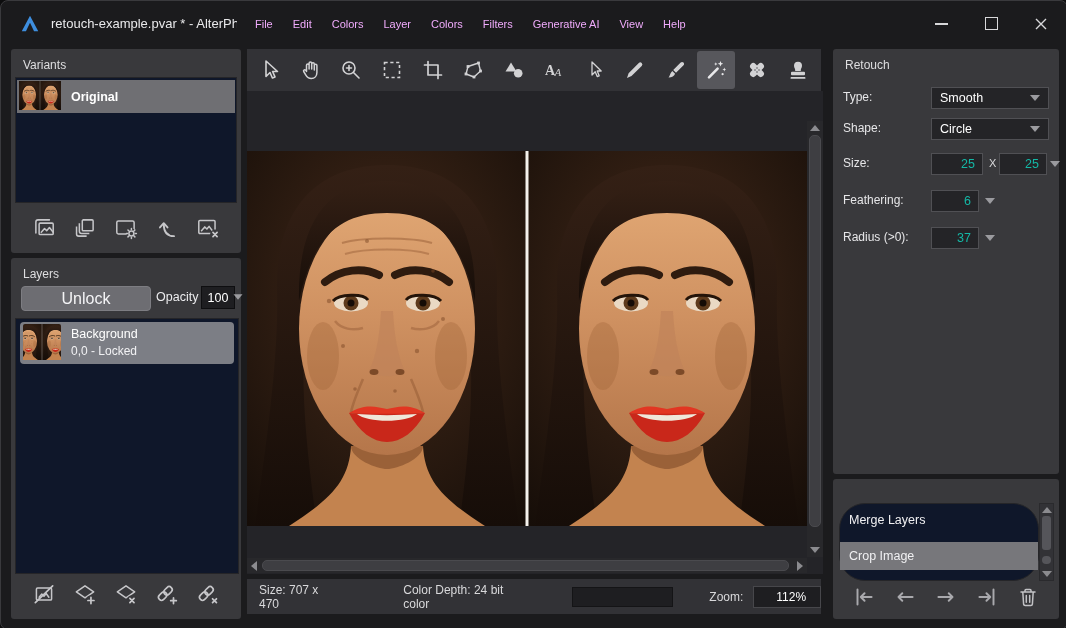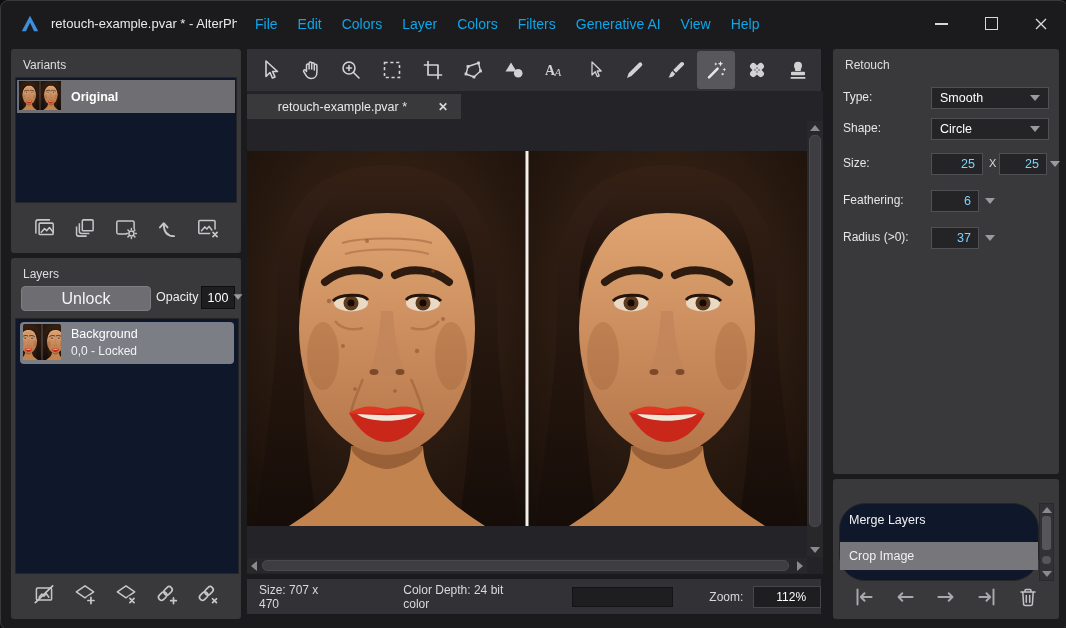--- a/index.html
+++ b/index.html
@@ -2,21 +2,21 @@
 <html><head>
 <meta charset="utf-8">
 <style>
   html,body{margin:0;padding:0;background:#0d0d0e;font-family:"Liberation Sans",sans-serif;}
   .window{position:relative;width:1066px;height:628px;background:#1b1b1d;border:1px solid #3a3a3d;border-radius:8px;overflow:hidden;color:#e4e4e6;font-size:13px;-webkit-font-smoothing:antialiased;}
   
   .titlebar{position:absolute;top:0;left:0;right:0;height:45px;display:flex;align-items:center;}
   .logo{margin-left:18px;flex:0 0 auto;display:flex;}
   .title{margin-left:10px;width:186px;font-size:13px;color:#e9e9eb;white-space:nowrap;overflow:hidden;}
   .menubar{display:flex;margin-left:8px;}
-  .menu-item{padding:5px 10px;font-size:14px;color:#0ea5e9;border-radius:3px;cursor:default;}
+  .menu-item{padding:5px 10px;font-size:11px;color:#f0abfc;border-radius:3px;cursor:default;}
   .win-controls{position:absolute;right:16px;top:0;height:45px;display:flex;align-items:center;gap:30px;}
   .wc{width:20px;height:20px;display:flex;align-items:center;justify-content:center;}
   .min-glyph{width:13px;height:2px;background:#d8d8da;}
   .max-glyph{width:11px;height:11px;border:1.5px solid #d8d8da;}
   
   .panel{position:absolute;background:#39393c;border-radius:3px;}
   .panel-header{padding:9px 12px 5px;font-size:12px;color:#dedee0;}
   .sublist{position:absolute;background:#0f172a;border:1px solid #252528;}
   .dd-arrow{width:0;height:0;border-left:5px solid transparent;border-right:5px solid transparent;border-top:6px solid #9b9b9f;}
   .icon-row{position:absolute;left:0;right:0;bottom:7px;height:36px;display:flex;align-items:center;justify-content:space-around;padding:0 12px;}
@@ -63,21 +63,21 @@
   .sb-depth{margin-left:62px;}
   .sb-field{margin-left:40px;width:100px;height:18px;background:#1e1e21;border:1px solid #141416;}
   .sb-zoom{margin-left:36px;}
   .sb-zoomval{margin-left:10px;width:58px;height:20px;background:#1e1e21;border:1px solid #47474b;display:flex;align-items:center;justify-content:center;color:#fff;padding-left:8px;}
   
   .retouch-panel{left:832px;top:48px;width:226px;height:425px;}
   .r-row{position:absolute;left:0;width:235px;height:22px;}
   .r-label{position:absolute;left:10px;top:3px;font-size:12px;color:#e6e6e8;}
   .dropdown{position:absolute;left:98px;top:0;width:118px;height:22px;background:#242427;border:1px solid #505054;box-sizing:border-box;display:flex;align-items:center;padding:0 8px;font-size:12.5px;color:#fff;}
   .dropdown .dd-arrow{margin-left:auto;}
-  .num-box{position:absolute;top:0;height:22px;background:#242427;border:1px solid #505054;box-sizing:border-box;display:flex;align-items:center;justify-content:flex-end;padding:0 7px;font-size:12.5px;color:#7dd3fc;}
+  .num-box{position:absolute;top:0;height:22px;background:#242427;border:1px solid #505054;box-sizing:border-box;display:flex;align-items:center;justify-content:flex-end;padding:0 7px;font-size:12.5px;color:#14b8a6;}
   .after-arrow{position:absolute;top:8px;}
   .x-sep{position:absolute;top:4px;font-size:11px;color:#d9d9db;}
   
   .history-panel{left:832px;top:478px;width:226px;height:140px;}
   .h-list{left:6px;top:24px;width:198px;height:76px;border-radius:26px;}
   .h-item{height:28px;display:flex;align-items:center;padding:0 9px;font-size:12.5px;color:#f0f0f2;margin-top:2px;}
   .h-item.sel{background:#77777b;margin-top:8px;}
   .h-scroll{position:absolute;left:206px;top:24px;width:13px;height:76px;background:#323236;border:1px solid #2a2a2d;}
   .h-thumb{position:absolute;left:2px;right:2px;top:12px;height:34px;background:#55555a;border-radius:3px;}
   .h-dot{position:absolute;left:2px;right:2px;top:52px;height:8px;background:#55555a;border-radius:4px;}
@@ -407,24 +407,20 @@
     <span class="tool">
       <svg class="ic" width="24" height="24" viewBox="0 0 24 24" fill="#d2d2d4">
           <path d="M9.2 13 c.3 -2.3 -1.2 -3 -1.2 -5.2 a4 4 0 0 1 8 0 c0 2.2 -1.5 2.9 -1.2 5.2 Z"></path>
           <rect x="5" y="13.8" width="14" height="3.4" rx="1"></rect>
           <rect x="4.5" y="19" width="15" height="1.8" rx=".9"></rect>
         </svg>
     </span>
   </div>
 
   <div class="center-bg">
-    <div class="tab">
-      <span class="tab-label">retouch-example.pvar *</span>
-      <span class="tab-close">✕</span>
-    </div>
     <div class="viewport">
       <svg class="canvas-img" viewBox="0 0 560 375" preserveAspectRatio="none">
           <use href="#portrait"></use>
         </svg>
     </div>
     <div class="vscroll">
       <span class="sarrow up"></span>
       <span class="vthumb"></span>
       <span class="sarrow down"></span>
     </div>

